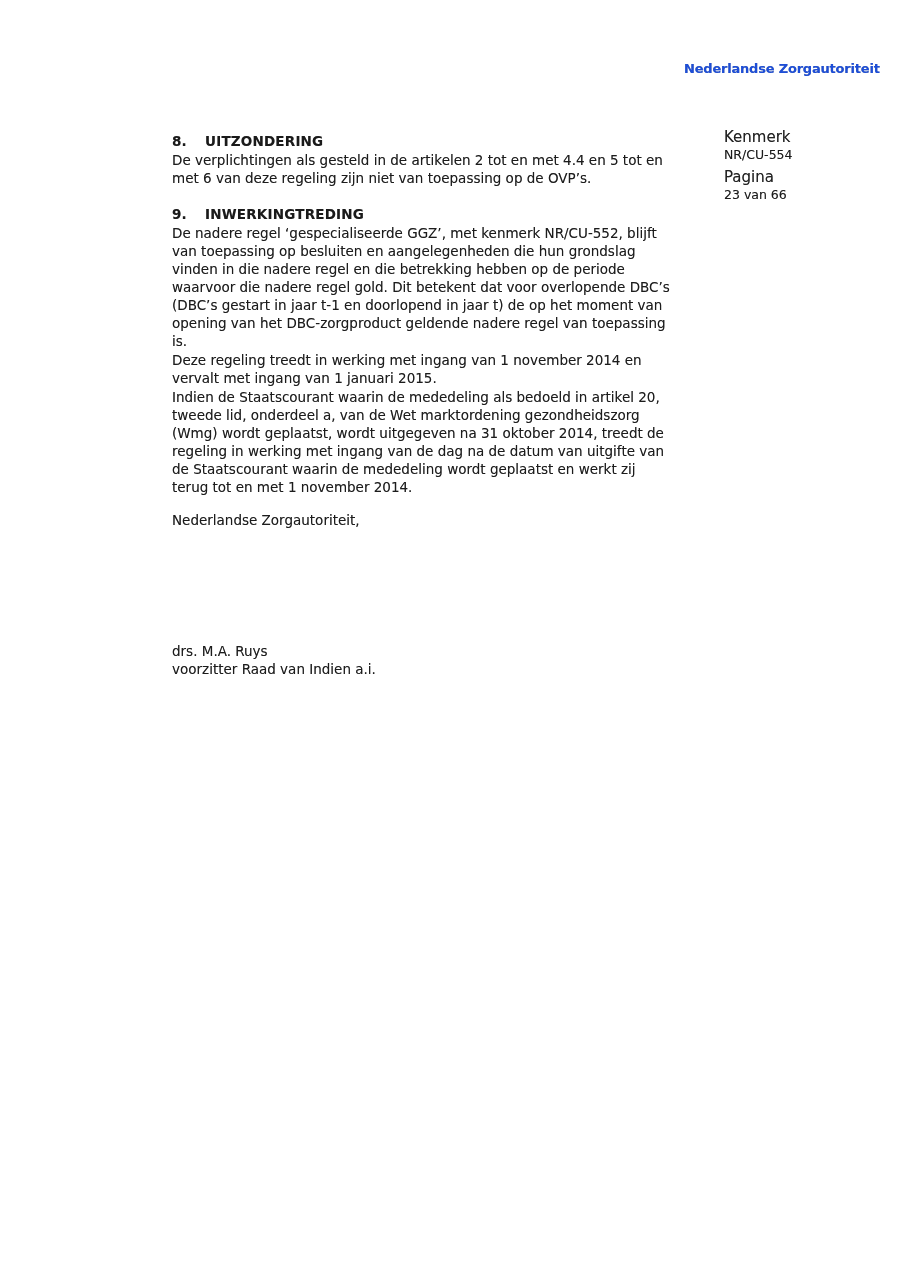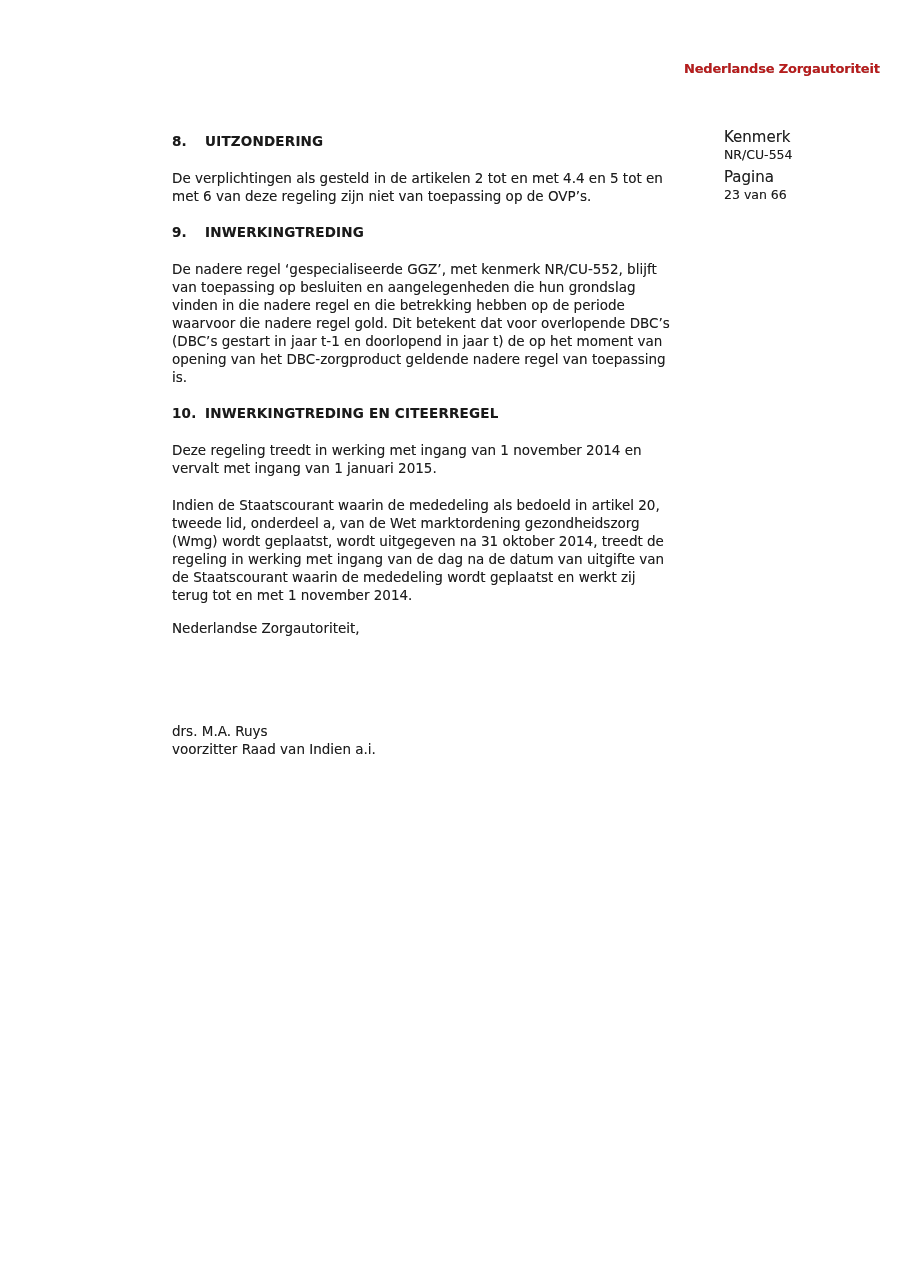--- a/index.html
+++ b/index.html
@@ -17,21 +17,21 @@
     color: #1c1c1c;
     text-shadow: 0 0 0.4px rgba(45,45,45,0.45);
   }
   .logo {
     position: absolute;
     left: 684px;
     top: 61px;
     font-size: 13px;
     font-weight: bold;
     letter-spacing: -0.2px;
-    color: #b91c1c;
+    color: #1d4ed8;
   }
   .meta {
     position: absolute;
     left: 724px;
     top: 131px;
     width: 140px;
   }
   .meta-block + .meta-block { margin-top: 9px; }
   .meta-label {
     font-size: 15px;
@@ -58,32 +58,32 @@
     line-height: 18px;
     letter-spacing: 0.2px;
     color: #1a1a1a;
   }
   .heading:first-child { margin-top: 0; }
   .heading .num {
     flex: 0 0 33px;
     width: 33px;
   }
   .para {
-    margin: 19px 0 0 0;
+    margin: 1px 0 0 0;
     font-size: 13.5px;
     line-height: 18px;
     white-space: pre;
   }
   .closing-line {
     margin: 15px 0 0 0;
     font-size: 13.5px;
     line-height: 18px;
   }
   .signature {
-    margin-top: 85px;
+    margin-top: 113px;
     font-size: 13.5px;
     line-height: 18px;
   }
 </style>
 </head>
 <body>
 
 <div class="page">
 
   <div class="logo">Nederlandse Zorgautoriteit</div>
@@ -113,24 +113,20 @@
       <span>INWERKINGTREDING</span>
     </h2>
     <p class="para">De nadere regel ‘gespecialiseerde GGZ’, met kenmerk NR/CU-552, blijft
 van toepassing op besluiten en aangelegenheden die hun grondslag
 vinden in die nadere regel en die betrekking hebben op de periode
 waarvoor die nadere regel gold. Dit betekent dat voor overlopende DBC’s
 (DBC’s gestart in jaar t-1 en doorlopend in jaar t) de op het moment van
 opening van het DBC-zorgproduct geldende nadere regel van toepassing
 is.</p>
 
-    <h2 class="heading">
-      <span class="num">10.</span>
-      <span>INWERKINGTREDING EN CITEERREGEL</span>
-    </h2>
     <p class="para">Deze regeling treedt in werking met ingang van 1 november 2014 en
 vervalt met ingang van 1 januari 2015.</p>
     <p class="para">Indien de Staatscourant waarin de mededeling als bedoeld in artikel 20,
 tweede lid, onderdeel a, van de Wet marktordening gezondheidszorg
 (Wmg) wordt geplaatst, wordt uitgegeven na 31 oktober 2014, treedt de
 regeling in werking met ingang van de dag na de datum van uitgifte van
 de Staatscourant waarin de mededeling wordt geplaatst en werkt zij
 terug tot en met 1 november 2014.</p>
 
     <p class="closing-line">Nederlandse Zorgautoriteit,</p>

